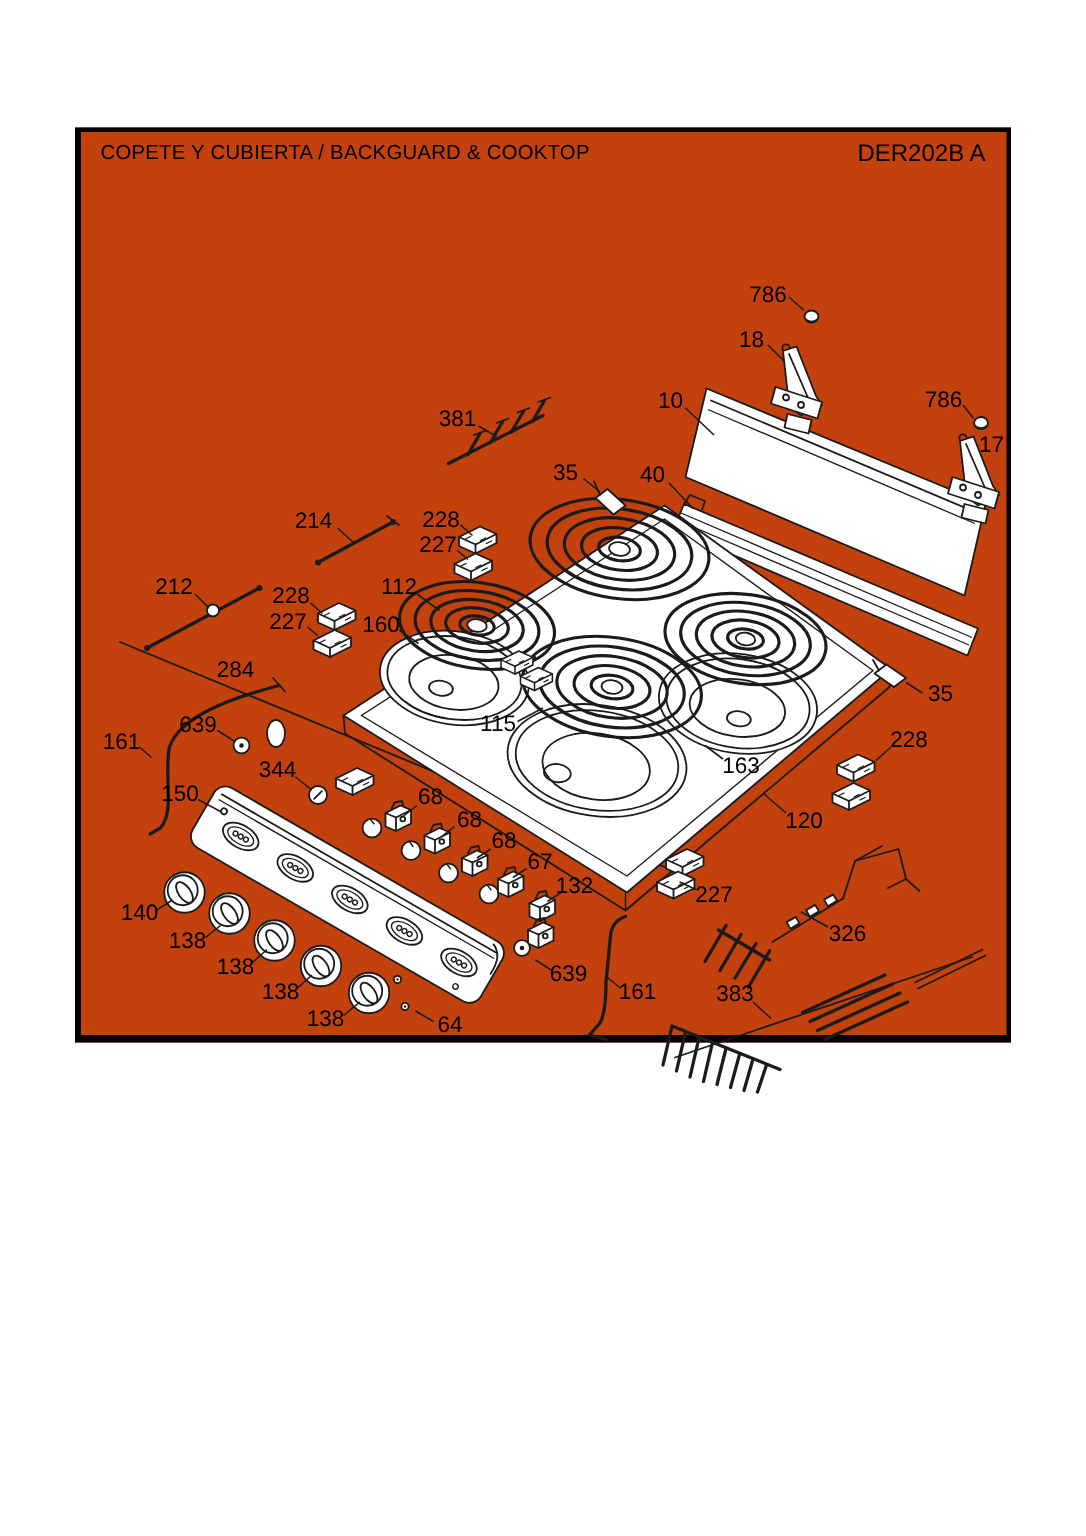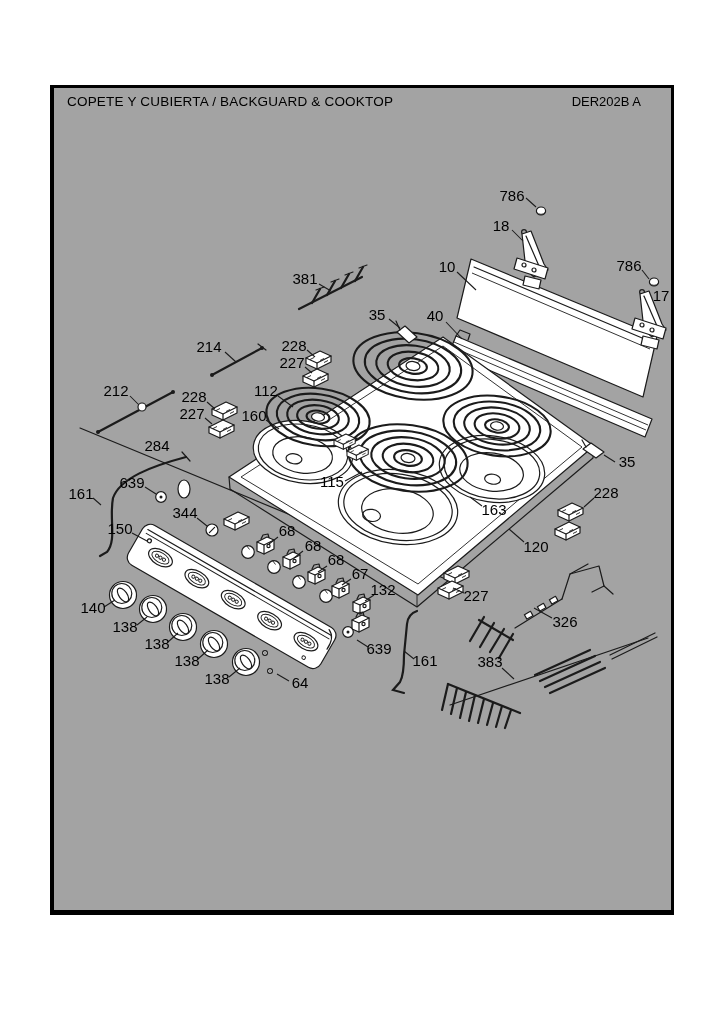--- a/index.html
+++ b/index.html
@@ -1,20 +1,20 @@
 <!DOCTYPE html>
 <html><head>
 <meta charset="utf-8">
 <style>
   html,body{margin:0;padding:0;background:#fff;}
   body{width:724px;height:1024px;position:relative;font-family:"Liberation Sans",sans-serif;color:#000;overflow:hidden;}
-  .frame{position:absolute;left:50px;top:85px;width:624px;height:830px;box-sizing:border-box;
-         border:3px solid #000;border-left-width:4px;border-bottom-width:5px;background:#a3a3a3;}
+  .frame{position:absolute;left:50px;top:85px;width:624px;height:610px;box-sizing:border-box;
+         border:3px solid #000;border-left-width:4px;border-bottom-width:5px;background:#c2410c;}
   .title{position:absolute;left:13px;top:6px;font-size:13.5px;letter-spacing:.2px;white-space:nowrap;}
-  .doccode{position:absolute;right:30px;top:6px;font-size:13px;white-space:nowrap;}
+  .doccode{position:absolute;right:14px;top:6px;font-size:16px;white-space:nowrap;}
   svg.diagram{position:absolute;left:0;top:0;width:724px;height:1024px;}
   svg .s{stroke:#1b1b1b;fill:none;stroke-width:1.2;stroke-linecap:round;stroke-linejoin:round;}
   svg .f{stroke:#1b1b1b;fill:#ffffff;stroke-width:1.2;stroke-linejoin:round;}
   svg .coil{stroke:#1b1b1b;fill:none;stroke-width:2.1;}
   svg .wire{stroke:#1b1b1b;fill:none;stroke-width:2.2;stroke-linecap:round;}
   svg .thin{stroke:#1b1b1b;fill:none;stroke-width:.9;}
   svg .leader{stroke:#1b1b1b;stroke-width:1.05;}
   svg .dot{fill:#1b1b1b;stroke:none;}
   svg text.lbl{font-family:"Liberation Sans",sans-serif;font-size:15px;fill:#000;stroke:none;text-anchor:middle;}
 </style>

